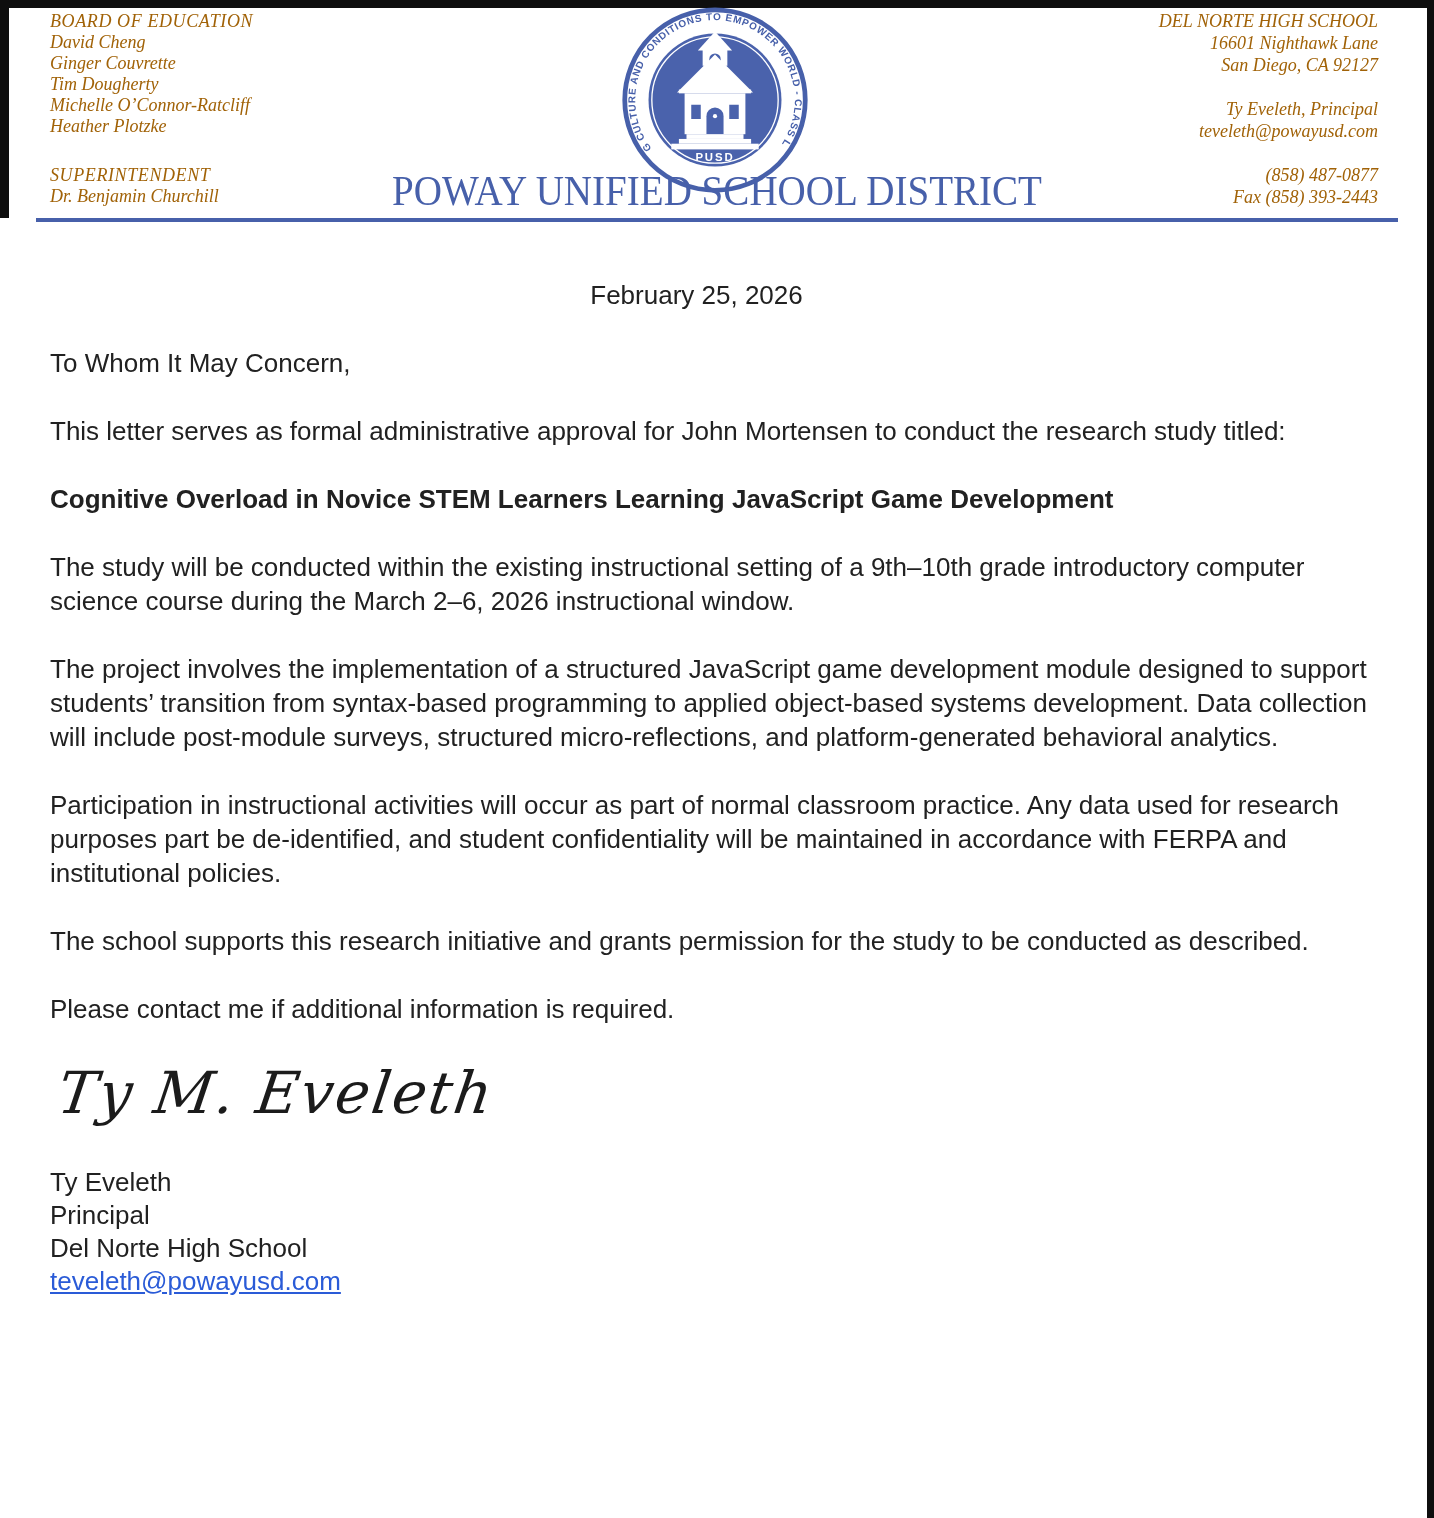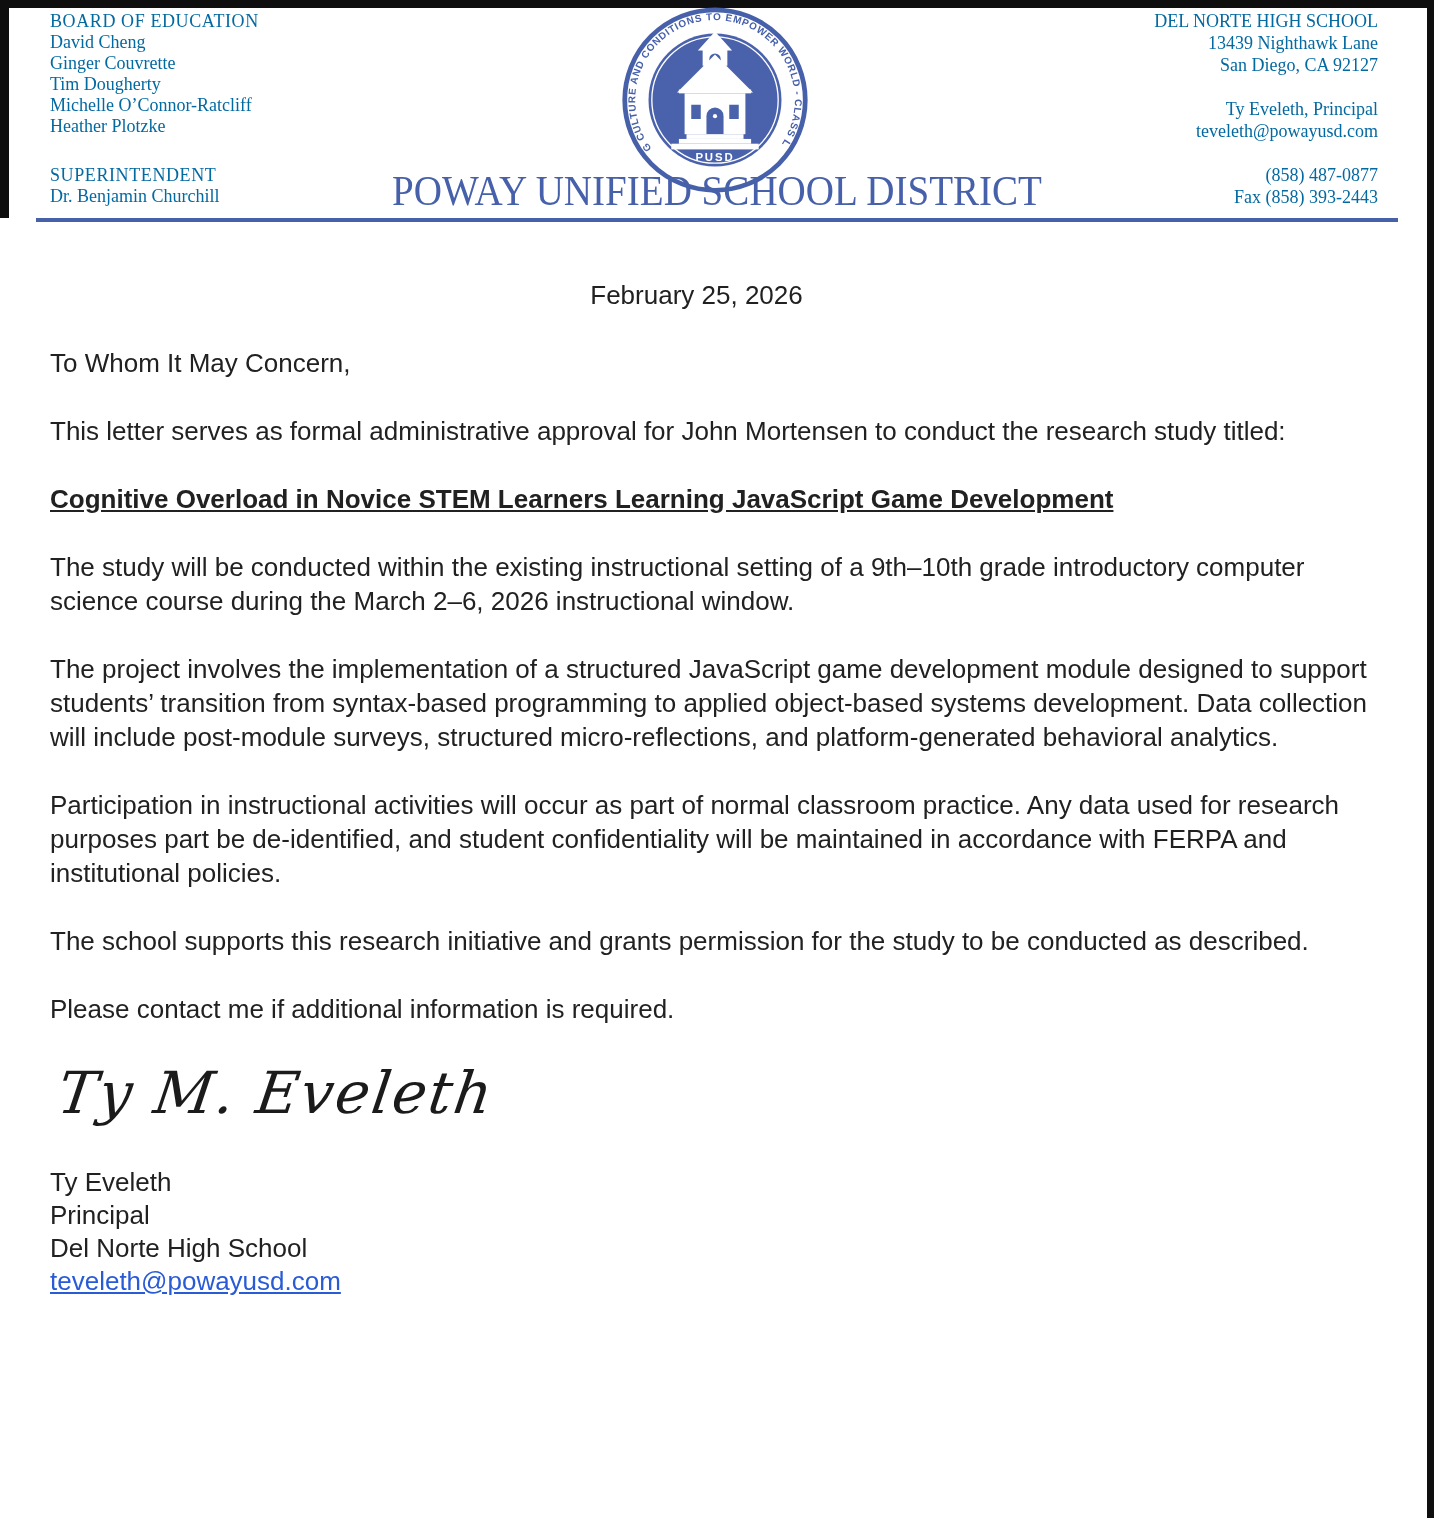--- a/index.html
+++ b/index.html
@@ -11,21 +11,21 @@
     font-family:"Liberation Sans", sans-serif;
     color:#212121;
   }
   
   .edge{position:absolute;background:#0e0e0e;}
   .edge-top{left:0;top:0;width:1434px;height:8px;}
   .edge-left{left:0;top:0;width:9px;height:218px;}
   .edge-right{right:0;top:0;width:7px;height:1518px;}
 
   
-  .serif{font-family:"Liberation Serif", serif;color:#0369a1;}
+  .serif{font-family:"Liberation Serif", serif;color:#a16207;font-style:italic;}
   .board-block{position:absolute;left:50px;top:11px;font-size:18px;line-height:21px;}
   .board-title,.sup-title{letter-spacing:0.6px;}
   .sup-block{margin-top:28px;}
   .school-block{position:absolute;right:56px;top:10px;text-align:right;font-size:18px;line-height:22px;}
   .gap22{height:22px;}
 
   .seal{position:absolute;left:620px;top:5px;width:190px;height:190px;}
 
   .district-title{
     position:absolute;left:0;top:167px;width:1434px;
@@ -37,21 +37,21 @@
   }
   .rule{position:absolute;left:36px;top:218px;width:1362px;height:4px;background:#4760aa;}
 
   
   .letter{
     position:absolute;left:50px;top:278px;width:1332px;
     font-size:26px;line-height:34px;color:#212121;
   }
   .date-line{text-align:center;padding-right:39px;margin:0 0 44px 0;}
   .letter p{margin:0 0 34px 0;}
-  .study-title{font-weight:bold;text-decoration:underline;}
+  .study-title{font-weight:bold;}
   .sig-script{
     font-family:"DejaVu Serif", serif;
     font-style:italic;
     font-size:58px;line-height:66px;
     color:#1b1b1b;
     transform:skewX(-8deg);
     transform-origin:left bottom;
     margin:18px 0 40px 4px;
     letter-spacing:2px;
   }
@@ -105,21 +105,21 @@
       <rect x="115" y="105" width="10" height="15" fill="#4a62ac"></rect>
       <rect x="70" y="136" width="60" height="5" fill="#ffffff"></rect>
       <rect x="62" y="141" width="76" height="5" fill="#ffffff"></rect>
       <rect x="54" y="146" width="92" height="6" fill="#ffffff"></rect>
     </g>
     <text x="100" y="164" text-anchor="middle" font-family="Liberation Sans, sans-serif" font-size="12" font-weight="bold" fill="#ffffff" letter-spacing="2">PUSD</text>
   </svg>
 
   <div class="school-block serif">
     <div>DEL NORTE HIGH SCHOOL</div>
-    <div>13439 Nighthawk Lane</div>
+    <div>16601 Nighthawk Lane</div>
     <div>San Diego, CA 92127</div>
     <div class="gap22"></div>
     <div>Ty Eveleth, Principal</div>
     <div>teveleth@powayusd.com</div>
     <div class="gap22"></div>
     <div>(858) 487-0877</div>
     <div>Fax (858) 393-2443</div>
   </div>
 
   <div class="district-title">POWAY UNIFIED SCHOOL DISTRICT</div>

